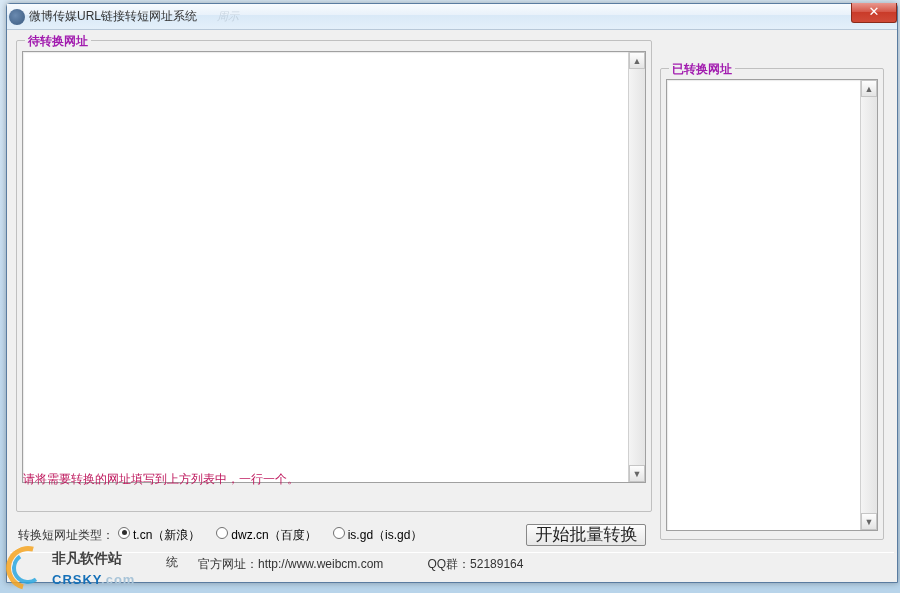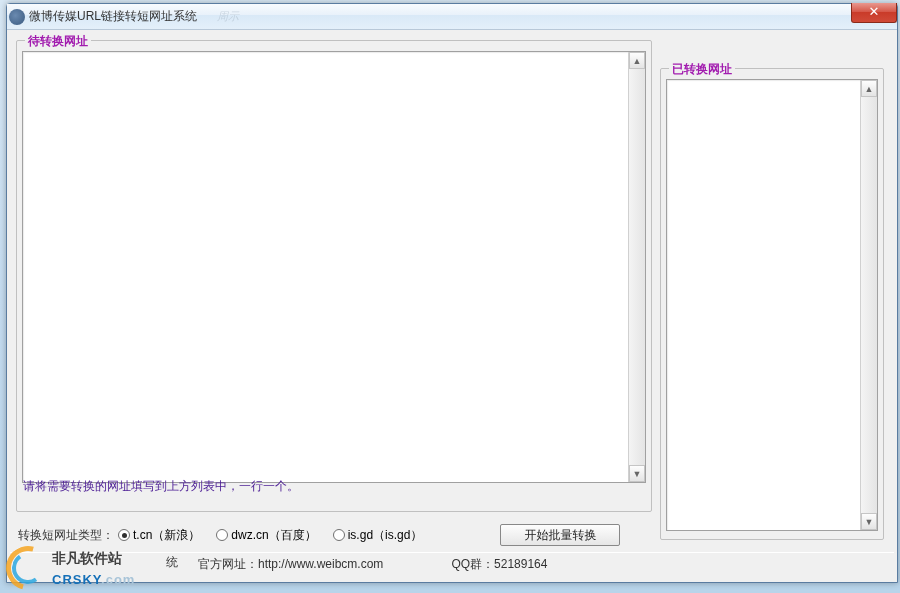--- a/index.html
+++ b/index.html
@@ -143,63 +143,62 @@
       outline: none;
       resize: none;
       border: none;
       font-family: inherit;
       font-size: 12px;
       background: transparent;
     }
     .hint {
       position: absolute;
       left: 6px;
-      bottom: 16px;
-      color: #4c1d95;
+      bottom: 23px;
+      color: #be185d;
       font-size: 12px;
     }
     .options-row {
       position: absolute;
       left: 8px;
       top: 494px;
       width: 870px;
       height: 22px;
       display: flex;
       align-items: center;
     }
     .opt-label { color: #333; margin-right: 4px; }
     .radio-item {
       display: inline-flex;
-      align-items: center;
       margin-right: 16px;
       cursor: pointer;
     }
     .radio-circle {
       width: 12px; height: 12px;
       border: 1px solid #707070;
       border-radius: 50%;
       margin-right: 3px;
       display: inline-flex;
       align-items:center;justify-content:center;
       background: #fff;
     }
     .radio-dot {
       width: 5px; height: 5px; border-radius: 50%; background: #303030;
     }
     .convert-btn {
-      margin-left: 62px;
+      margin-left: 88px;
       width: 120px;
       height: 22px;
       background: linear-gradient(180deg, #fdfdfd, #e6e6e6);
       border: 1px solid #888;
       border-radius: 2px;
       text-align: center;
       line-height: 20px;
       cursor: pointer;
-      font-size: 12px;
+      font-size: 17px;
       color: #222;
     }
     .promo-link {
       position: absolute;
       right: 10px;
       color: #1a3ee0;
       font-size: 14px;
       cursor: pointer;
     }
     .separator {
@@ -212,21 +211,20 @@
     }
     .footer {
       position: absolute;
       left: 0; right: 0;
       bottom: 6px;
       height: 18px;
       display: flex;
       align-items: center;
       color: #333;
       font-size: 12px;
-      gap: 24px;
     }
     .footer-seg { margin-left: 44px; }
     .footer-seg:first-child { margin-left: 188px; }
     .watermark {
       position: absolute;
       left: 6px;
       bottom: 2px;
       width: 150px;
       height: 55px;
       pointer-events: none;

